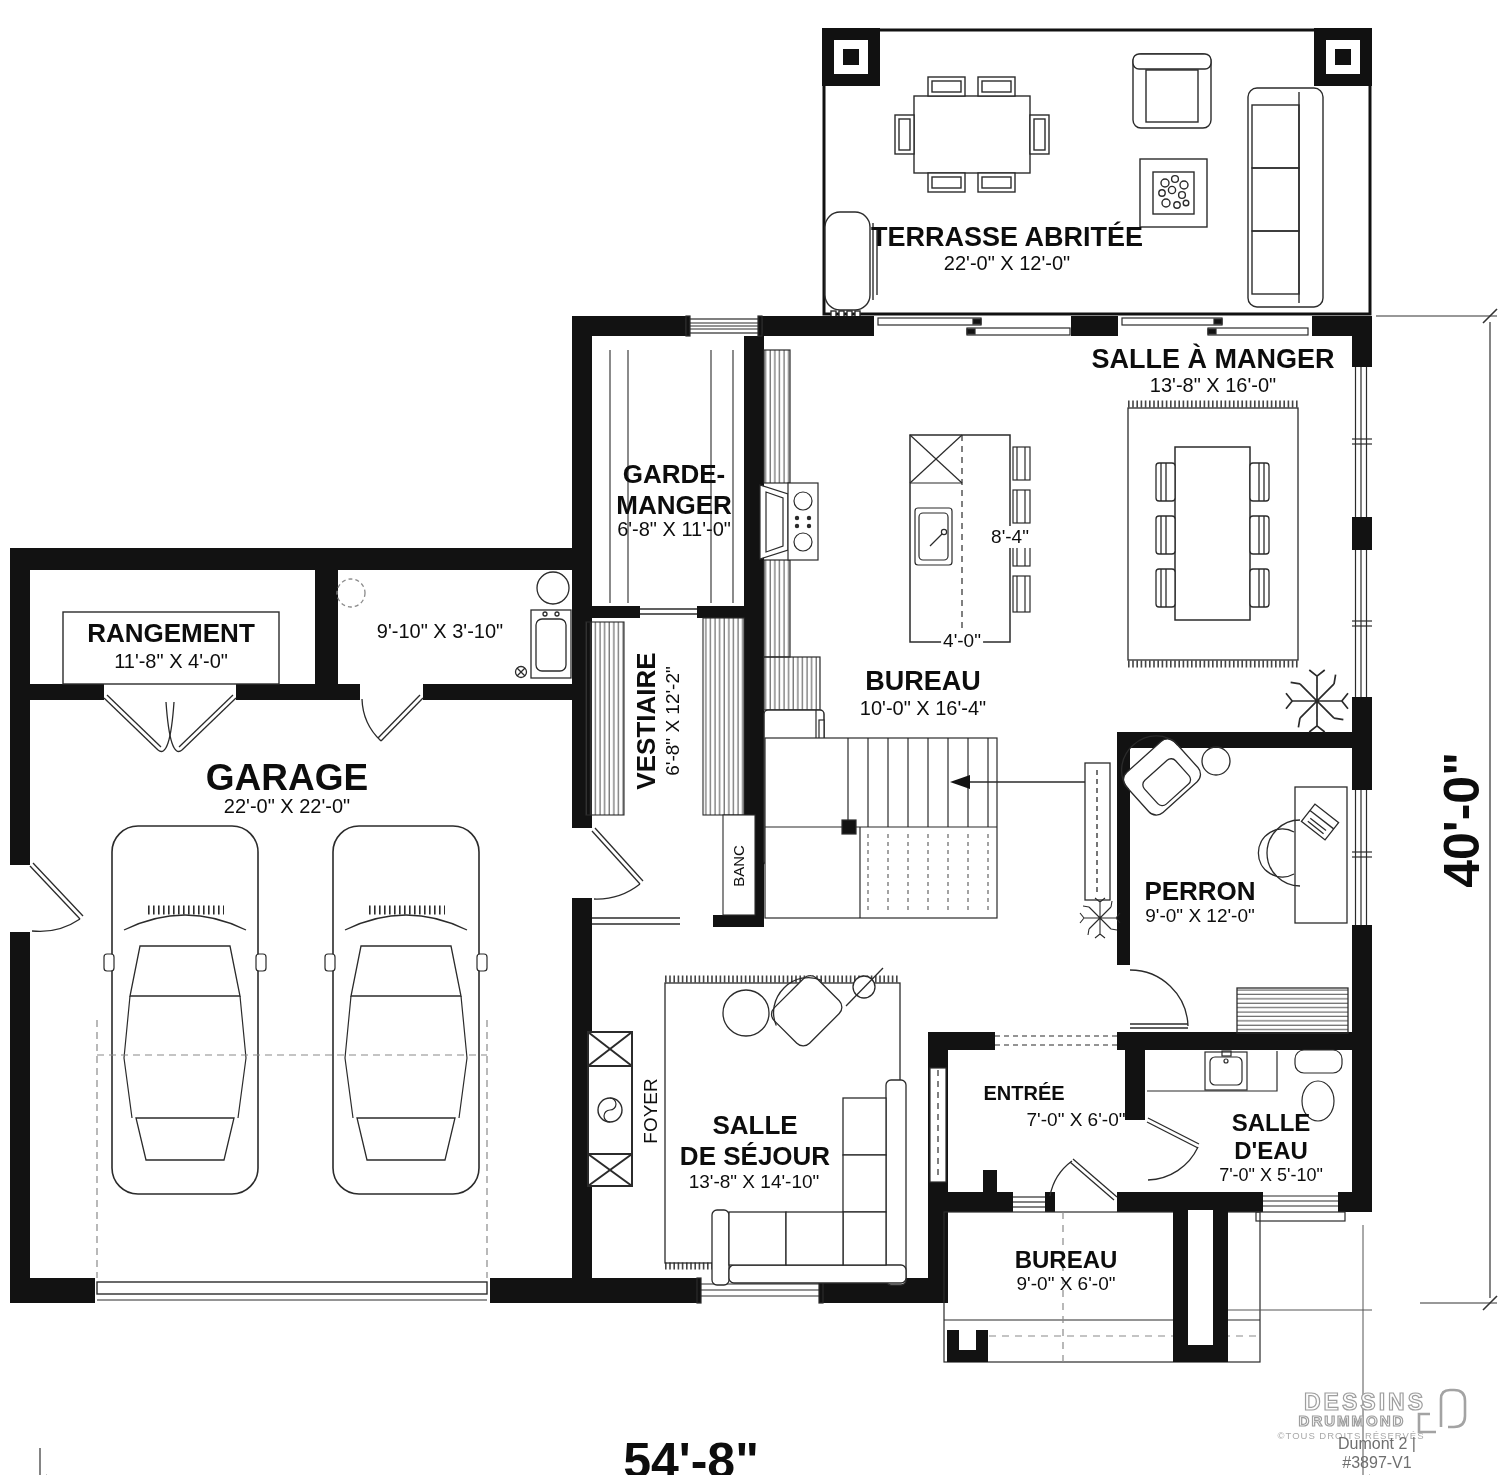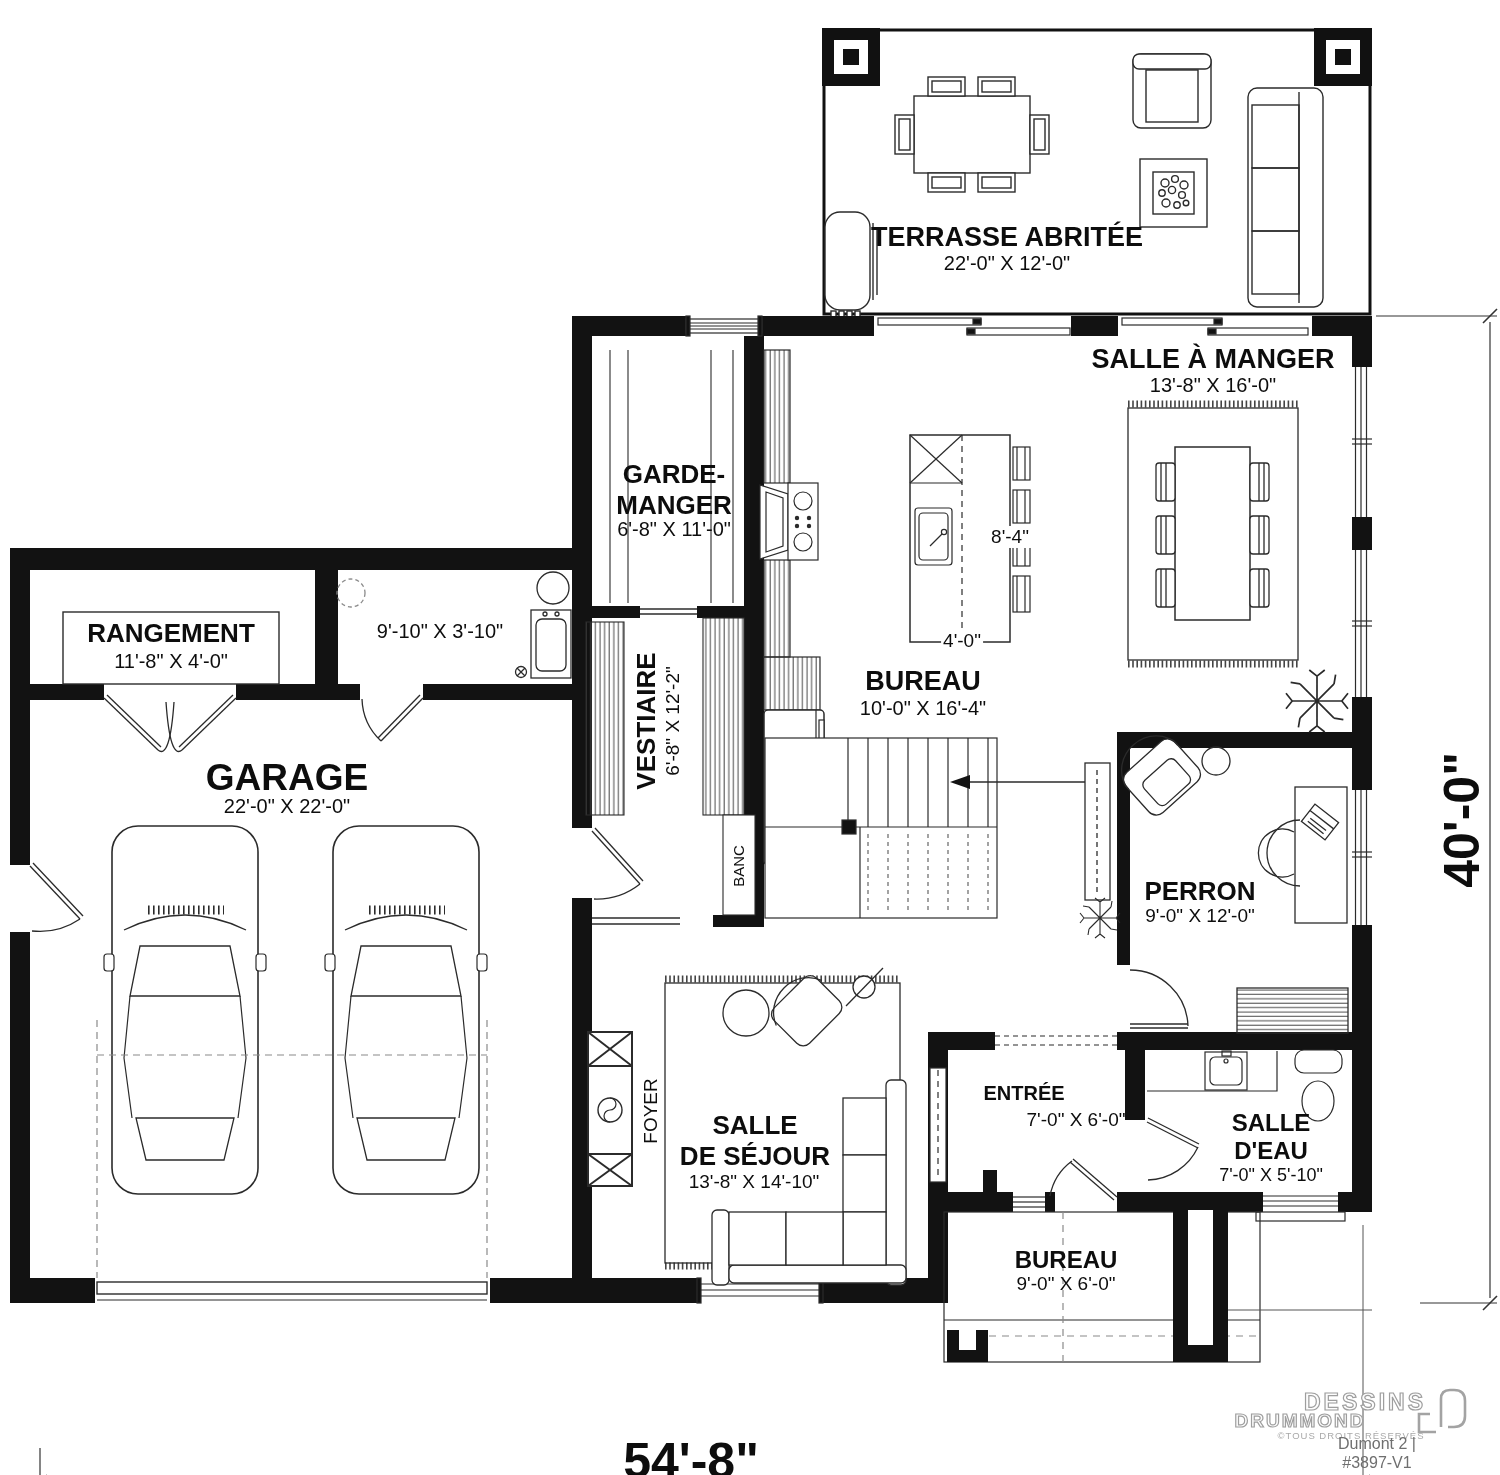--- a/index.html
+++ b/index.html
@@ -601,17 +601,17 @@
 <div class="lbl b" style="left:1066px;top:1240px;font-size:24px">BUREAU</div>
 <div class="lbl" style="left:1066px;top:1264px;font-size:19px">9'-0" X 6'-0"</div>
 
 <div class="lbl" style="left:1010px;top:517px;font-size:19px;background:#fff;padding:0 2px">8'-4"</div>
 <div class="lbl" style="left:962px;top:621px;font-size:19px;background:#fff;padding:0 2px">4'-0"</div>
 
 <div class="lbl b" style="left:691px;top:1441px;font-size:50px">54'-8"</div>
 <div class="lbl b rot" style="left:1462px;top:800px;font-size:50px">40'-0"</div>
 
 <div class="lbl brand" style="left:1365px;top:1382px;font-size:23px;letter-spacing:3px">DESSINS</div>
-<div class="lbl brand" style="left:1300px;top:1401px;font-size:19px;letter-spacing:2px">DRUMMOND</div>
+<div class="lbl brand" style="left:1352px;top:1401px;font-size:15px;letter-spacing:2px">DRUMMOND</div>
 <div class="lbl rights" style="left:1351px;top:1416px;font-size:9.5px;letter-spacing:1px">©TOUS DROITS RÉSERVÉS</div>
 <div class="lbl planid" style="left:1377px;top:1434px;font-size:16px">Dumont 2 | #3897-V1</div>
 
 </div>
 
 </body></html>

